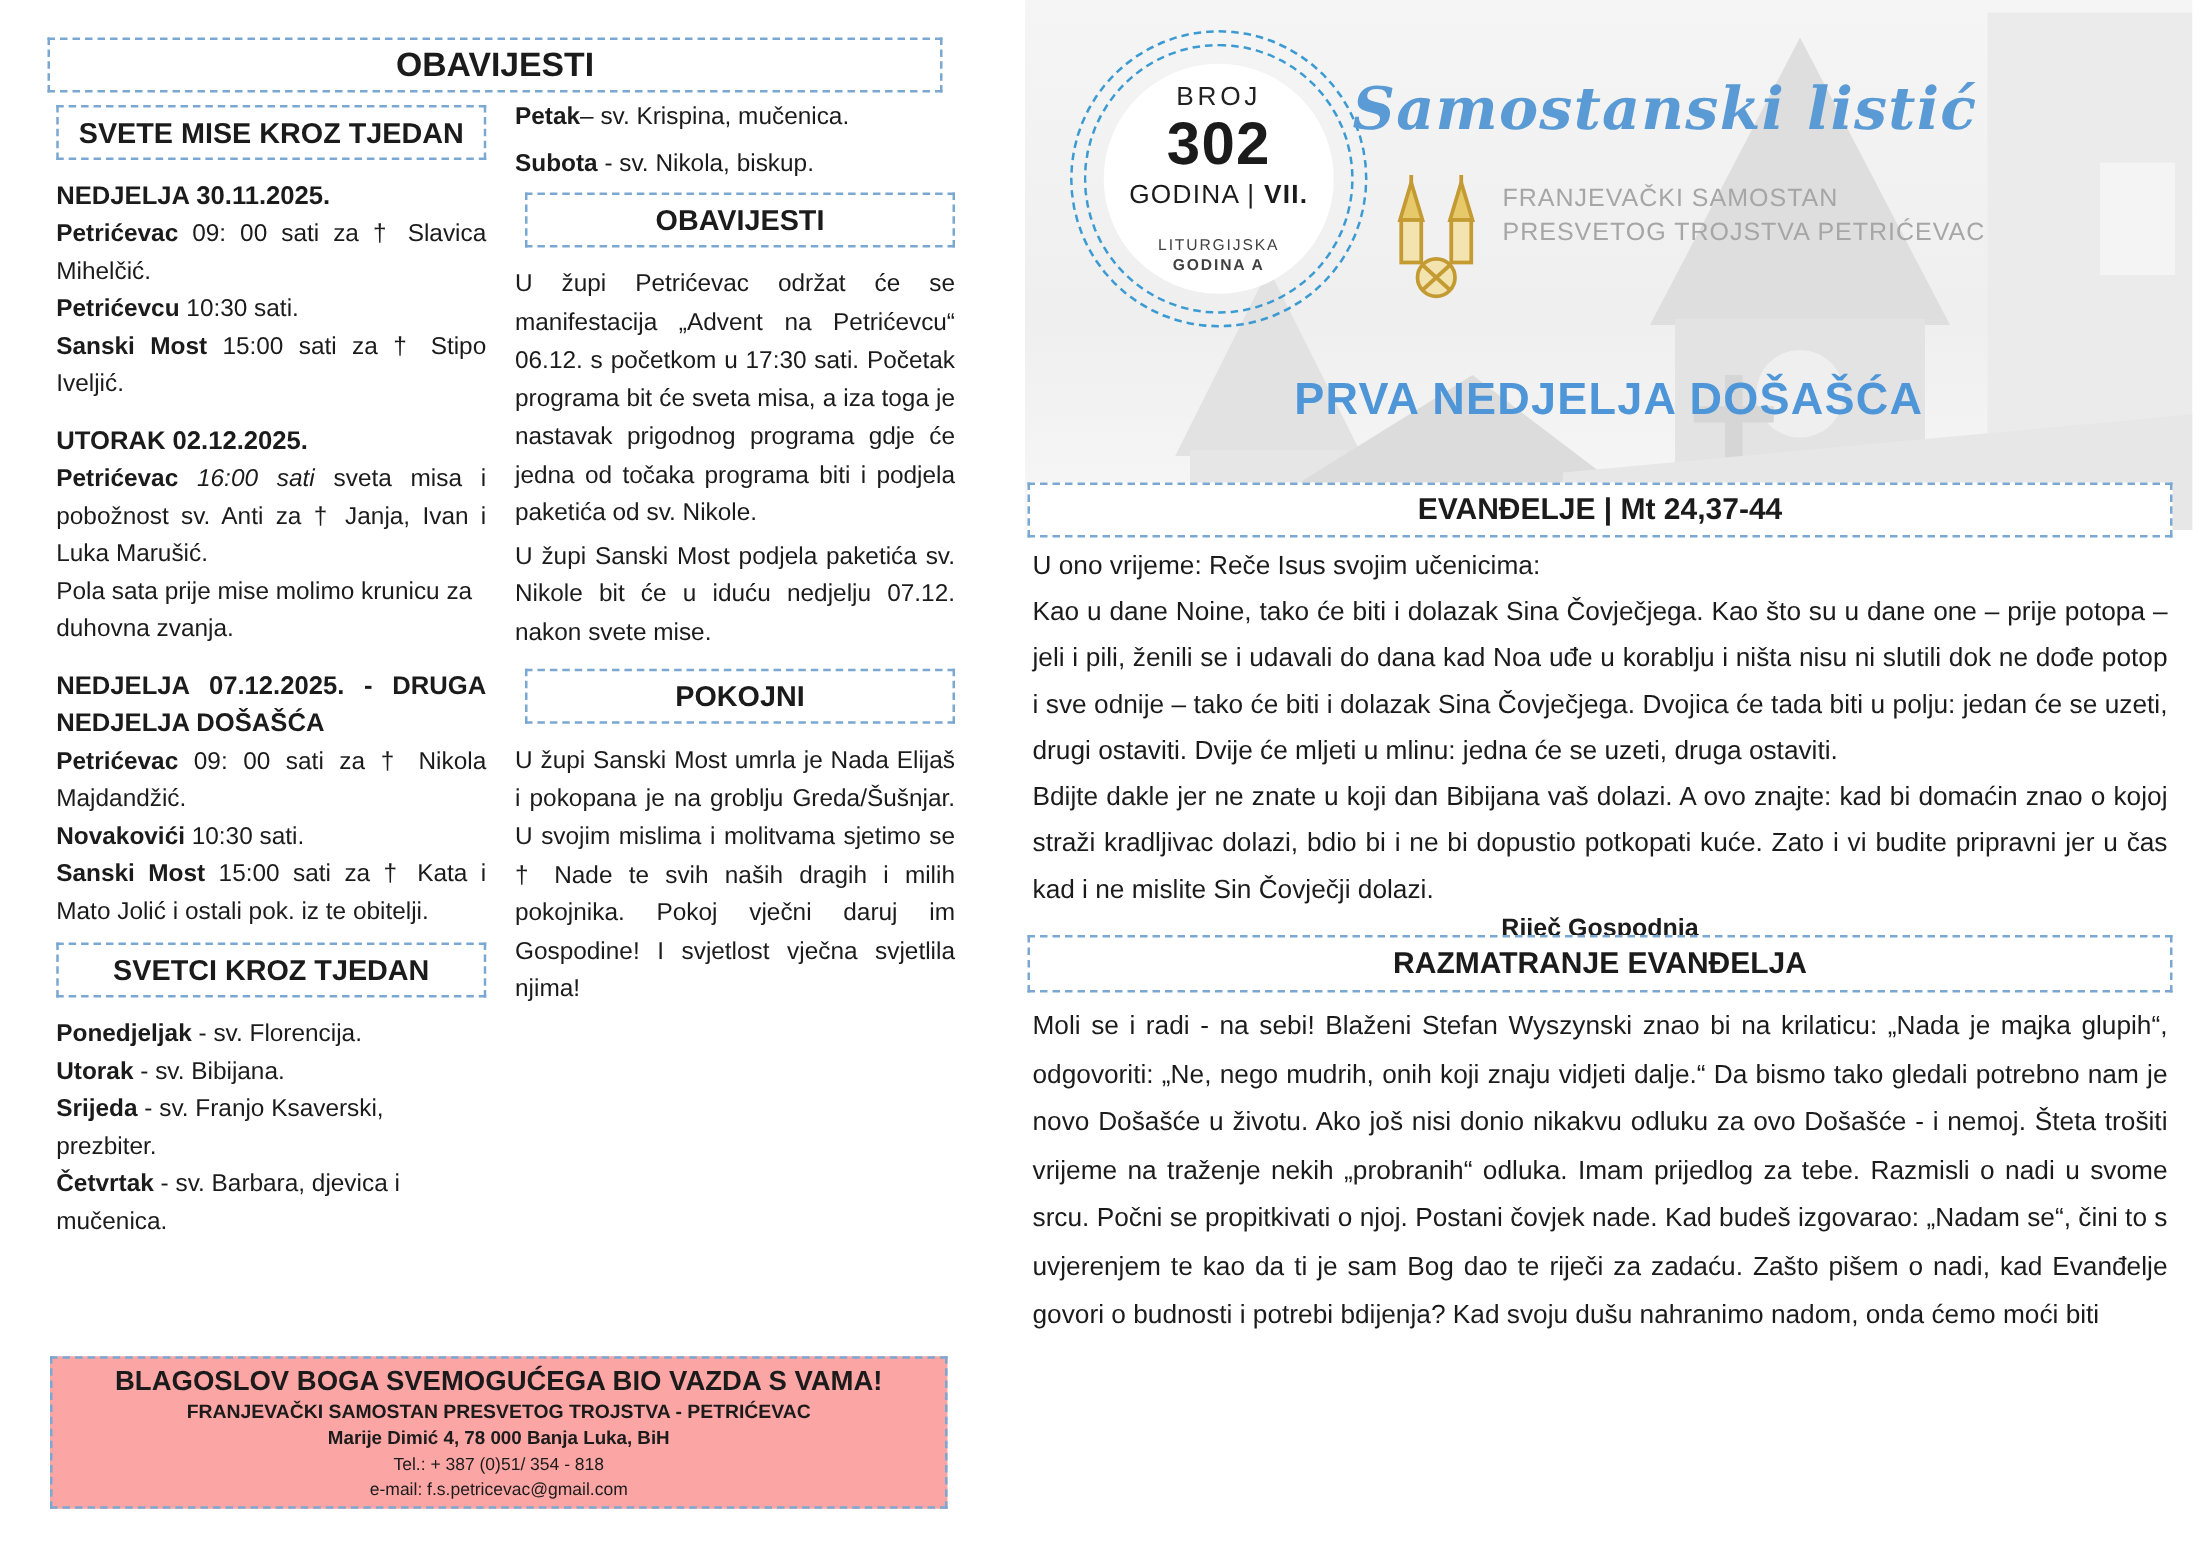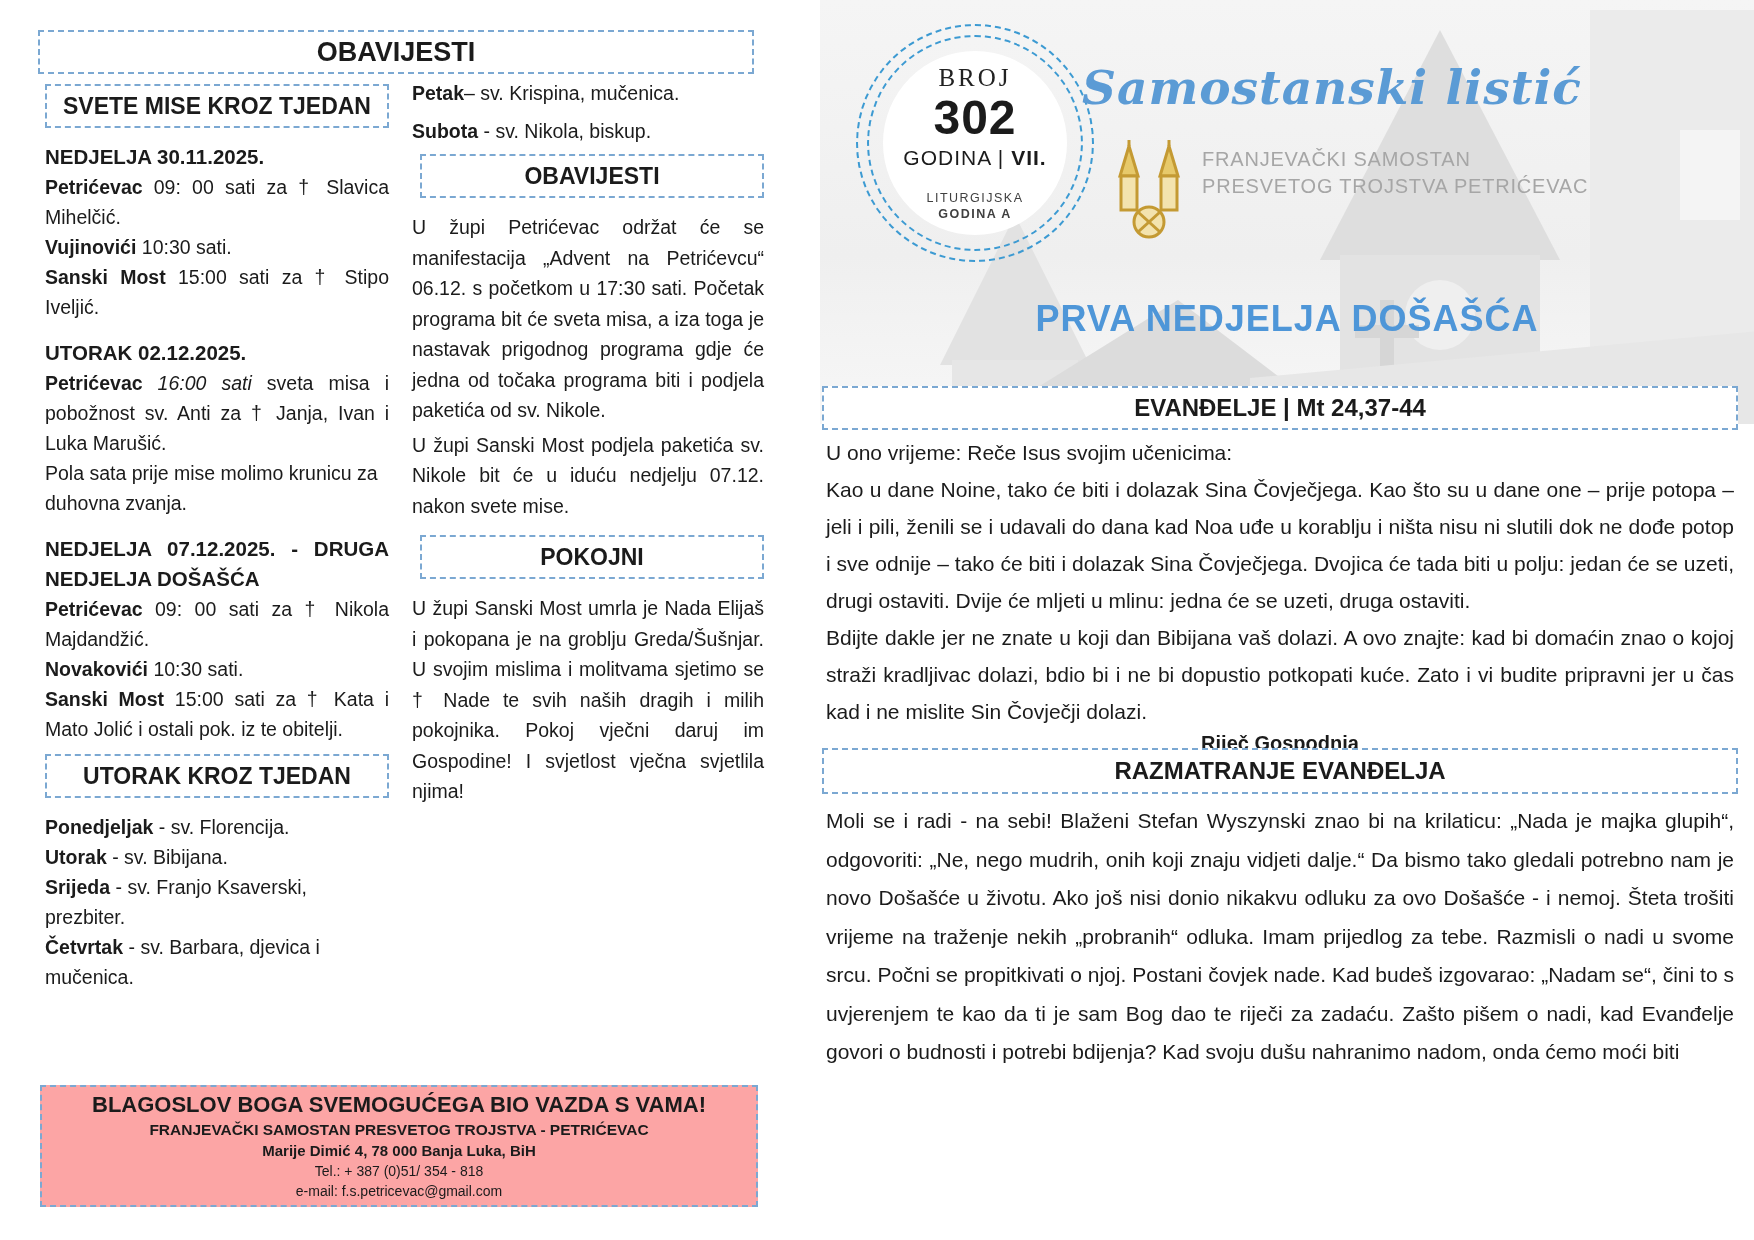--- a/index.html
+++ b/index.html
@@ -55,21 +55,21 @@
   .bldg-r{left:770px;top:10px;width:164px;height:414px;background:#ebebeb;}
   .bldg-r-win{left:860px;top:130px;width:60px;height:90px;background:#f4f4f4;}
 
   .badge{position:absolute;left:36px;top:24px;width:238px;height:238px;}
   .ring1{position:absolute;inset:0;border:2.5px dashed #3c9ad2;border-radius:50%;}
   .ring2{position:absolute;inset:11px;border:2px dashed #3c9ad2;border-radius:50%;}
   .badge-core{
     position:absolute;inset:27px;background:#fff;border-radius:50%;
     display:flex;flex-direction:column;align-items:center;justify-content:center;text-align:center;
   }
-  .bj-label{font-size:25px;letter-spacing:3px;color:#222;font-family:Liberation Serif, serif;}
+  .bj-label{font-size:21px;letter-spacing:3px;color:#222;}
   .bj-num{font-size:48px;font-weight:bold;line-height:52px;letter-spacing:1px;}
   .bj-god{font-size:21px;letter-spacing:1px;margin-top:2px;}
   .bj-lit{font-size:12.5px;letter-spacing:1.5px;margin-top:20px;line-height:16px;color:#404040;}
 
   .script-logo{
     position:absolute;left:262px;top:60px;width:660px;
     font-family:"DejaVu Serif",serif;font-style:italic;font-weight:bold;
     font-size:47px;color:#5b9bd5;letter-spacing:1px;
   }
   .emblem{position:absolute;left:288px;top:138px;width:82px;height:104px;}
@@ -99,35 +99,35 @@
     <span>OBAVIJESTI</span>
   </div>
 
   <div class="col-a">
     <div class="dashed boxtitle sect">
       <span>SVETE MISE KROZ TJEDAN</span>
     </div>
 
     <p class="head first"><span>NEDJELJA 30.11.2025.</span></p>
     <p class="line"><span class="b">Petrićevac</span><span> 09: 00 sati za † Slavica Mihelčić.</span></p>
-    <p class="line"><span class="b">Vujinovići</span><span> 10:30 sati.</span></p>
+    <p class="line"><span class="b">Petrićevcu</span><span> 10:30 sati.</span></p>
     <p class="line"><span class="b">Sanski Most</span><span> 15:00 sati za † Stipo Iveljić.</span></p>
 
     <p class="head"><span>UTORAK 02.12.2025.</span></p>
     <p class="line"><span class="b">Petrićevac</span><span class="it"> 16:00 sati</span><span> sveta misa i pobožnost sv. Anti za † Janja, Ivan i Luka Marušić.</span></p>
     <p class="line nojust"><span>Pola sata prije mise molimo krunicu za duhovna zvanja.</span></p>
 
     <p class="head"><span>NEDJELJA 07.12.2025. - DRUGA NEDJELJA DOŠAŠĆA</span></p>
     <p class="line"><span class="b">Petrićevac</span><span> 09: 00 sati za † Nikola Majdandžić.</span></p>
     <p class="line"><span class="b">Novakovići</span><span> 10:30 sati.</span></p>
     <p class="line"><span class="b">Sanski Most</span><span> 15:00 sati za † Kata i Mato Jolić i ostali pok. iz te obitelji.</span></p>
 
     <div class="gap-s"></div>
     <div class="dashed boxtitle sect">
-      <span>UTORAK KROZ TJEDAN</span>
+      <span>SVETCI KROZ TJEDAN</span>
     </div>
 
     <p class="line nojust"><span class="b">Ponedjeljak</span><span> - sv. Florencija.</span></p>
     <p class="line nojust"><span class="b">Utorak</span><span> - sv. Bibijana.</span></p>
     <p class="line nojust"><span class="b">Srijeda</span><span> - sv. Franjo Ksaverski, prezbiter.</span></p>
     <p class="line nojust"><span class="b">Četvrtak</span><span> - sv. Barbara, djevica i mučenica.</span></p>
   </div>
 
   <div class="col-b">
     <p class="toplist"><span class="b">Petak</span><span>– sv. Krispina, mučenica.</span></p>

